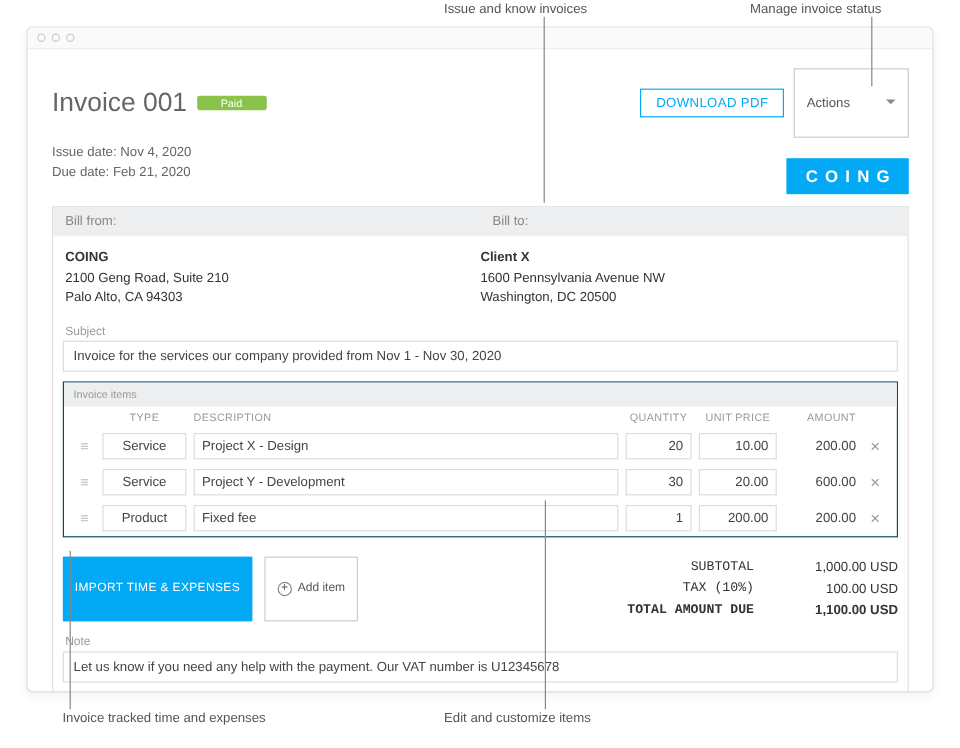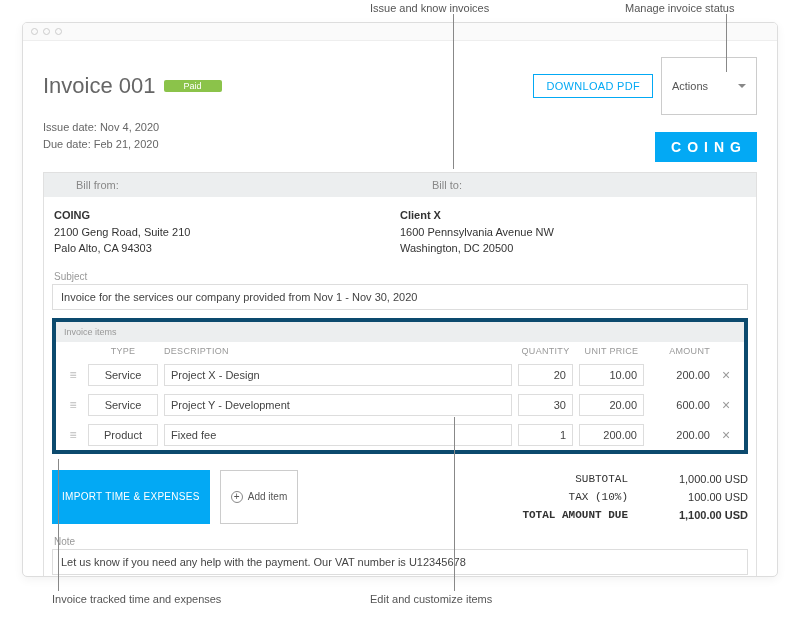--- a/index.html
+++ b/index.html
@@ -129,21 +129,20 @@
   }
   .bill-header {
     display: flex;
     background: #eceeef;
     font-size: 11px;
     color: #888;
   }
   .bill-header > div {
     flex: 1;
     padding: 6px 10px;
-    margin-left: 22px;
   }
   .bill-body {
     display: flex;
     padding: 10px;
     gap: 0;
   }
   .bill-body > div {
     flex: 1;
     font-size: 11px;
     color: #333;
@@ -159,21 +158,21 @@
     margin: 0 8px 8px;
     width: calc(100% - 16px);
     border: 1px solid #ddd;
     padding: 6px 8px;
     font-size: 11px;
     color: #444;
     font-family: inherit;
   }
   .items-box {
     margin: 0 8px 8px;
-    border: 4px solid #0c4a6e;
+    border: 1px solid #0c4a6e;
   }
   .items-head {
     background: #eceeef;
     font-size: 9px;
     color: #999;
     padding: 5px 8px;
   }
   .cols {
     display: flex;
     align-items: center;

